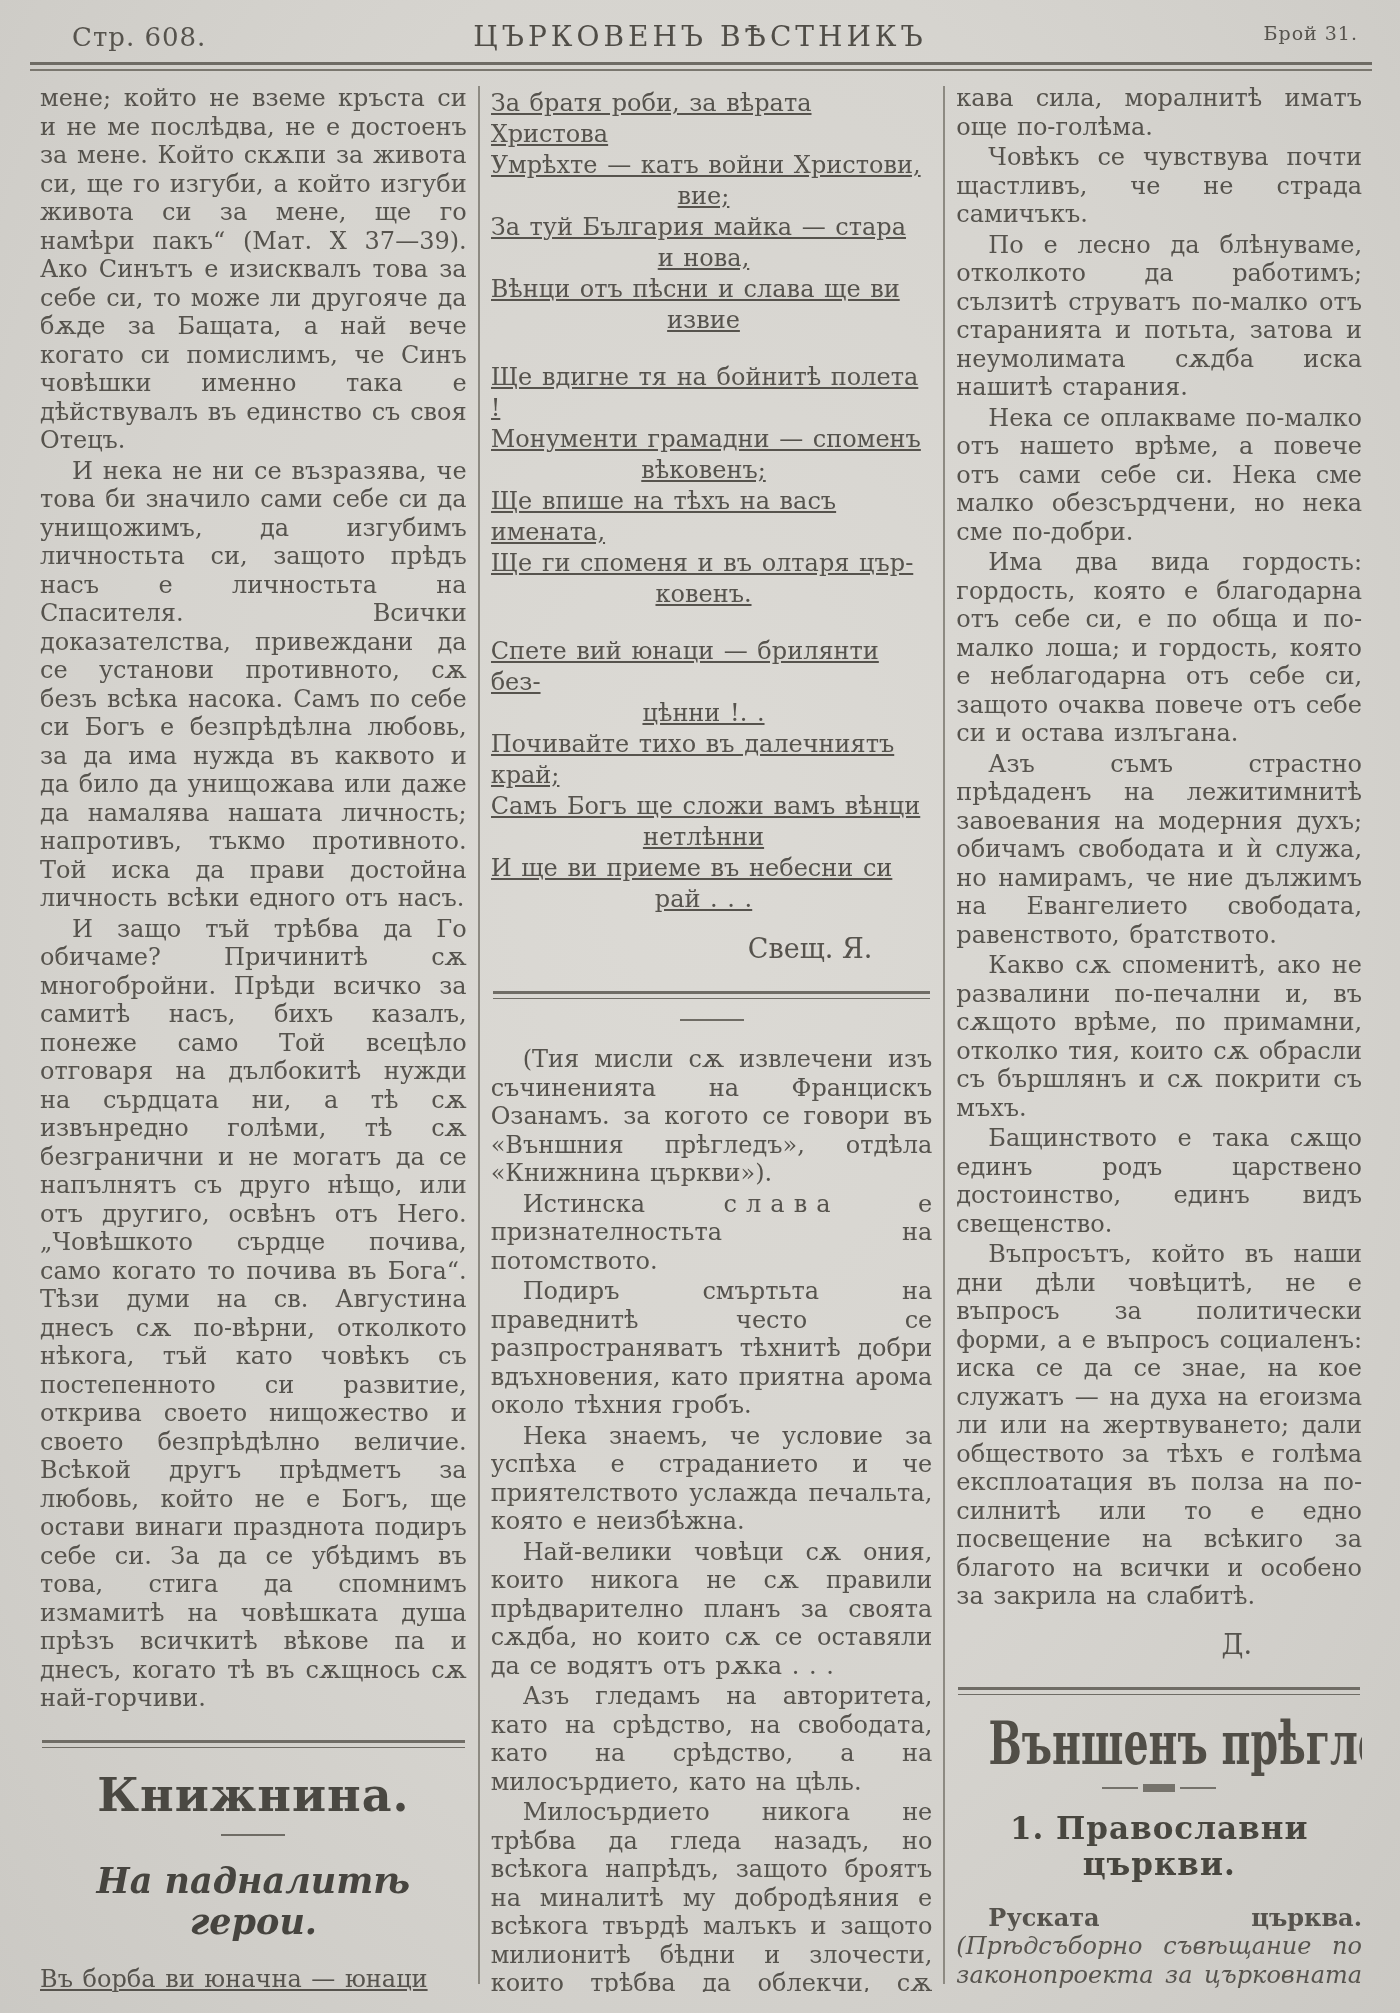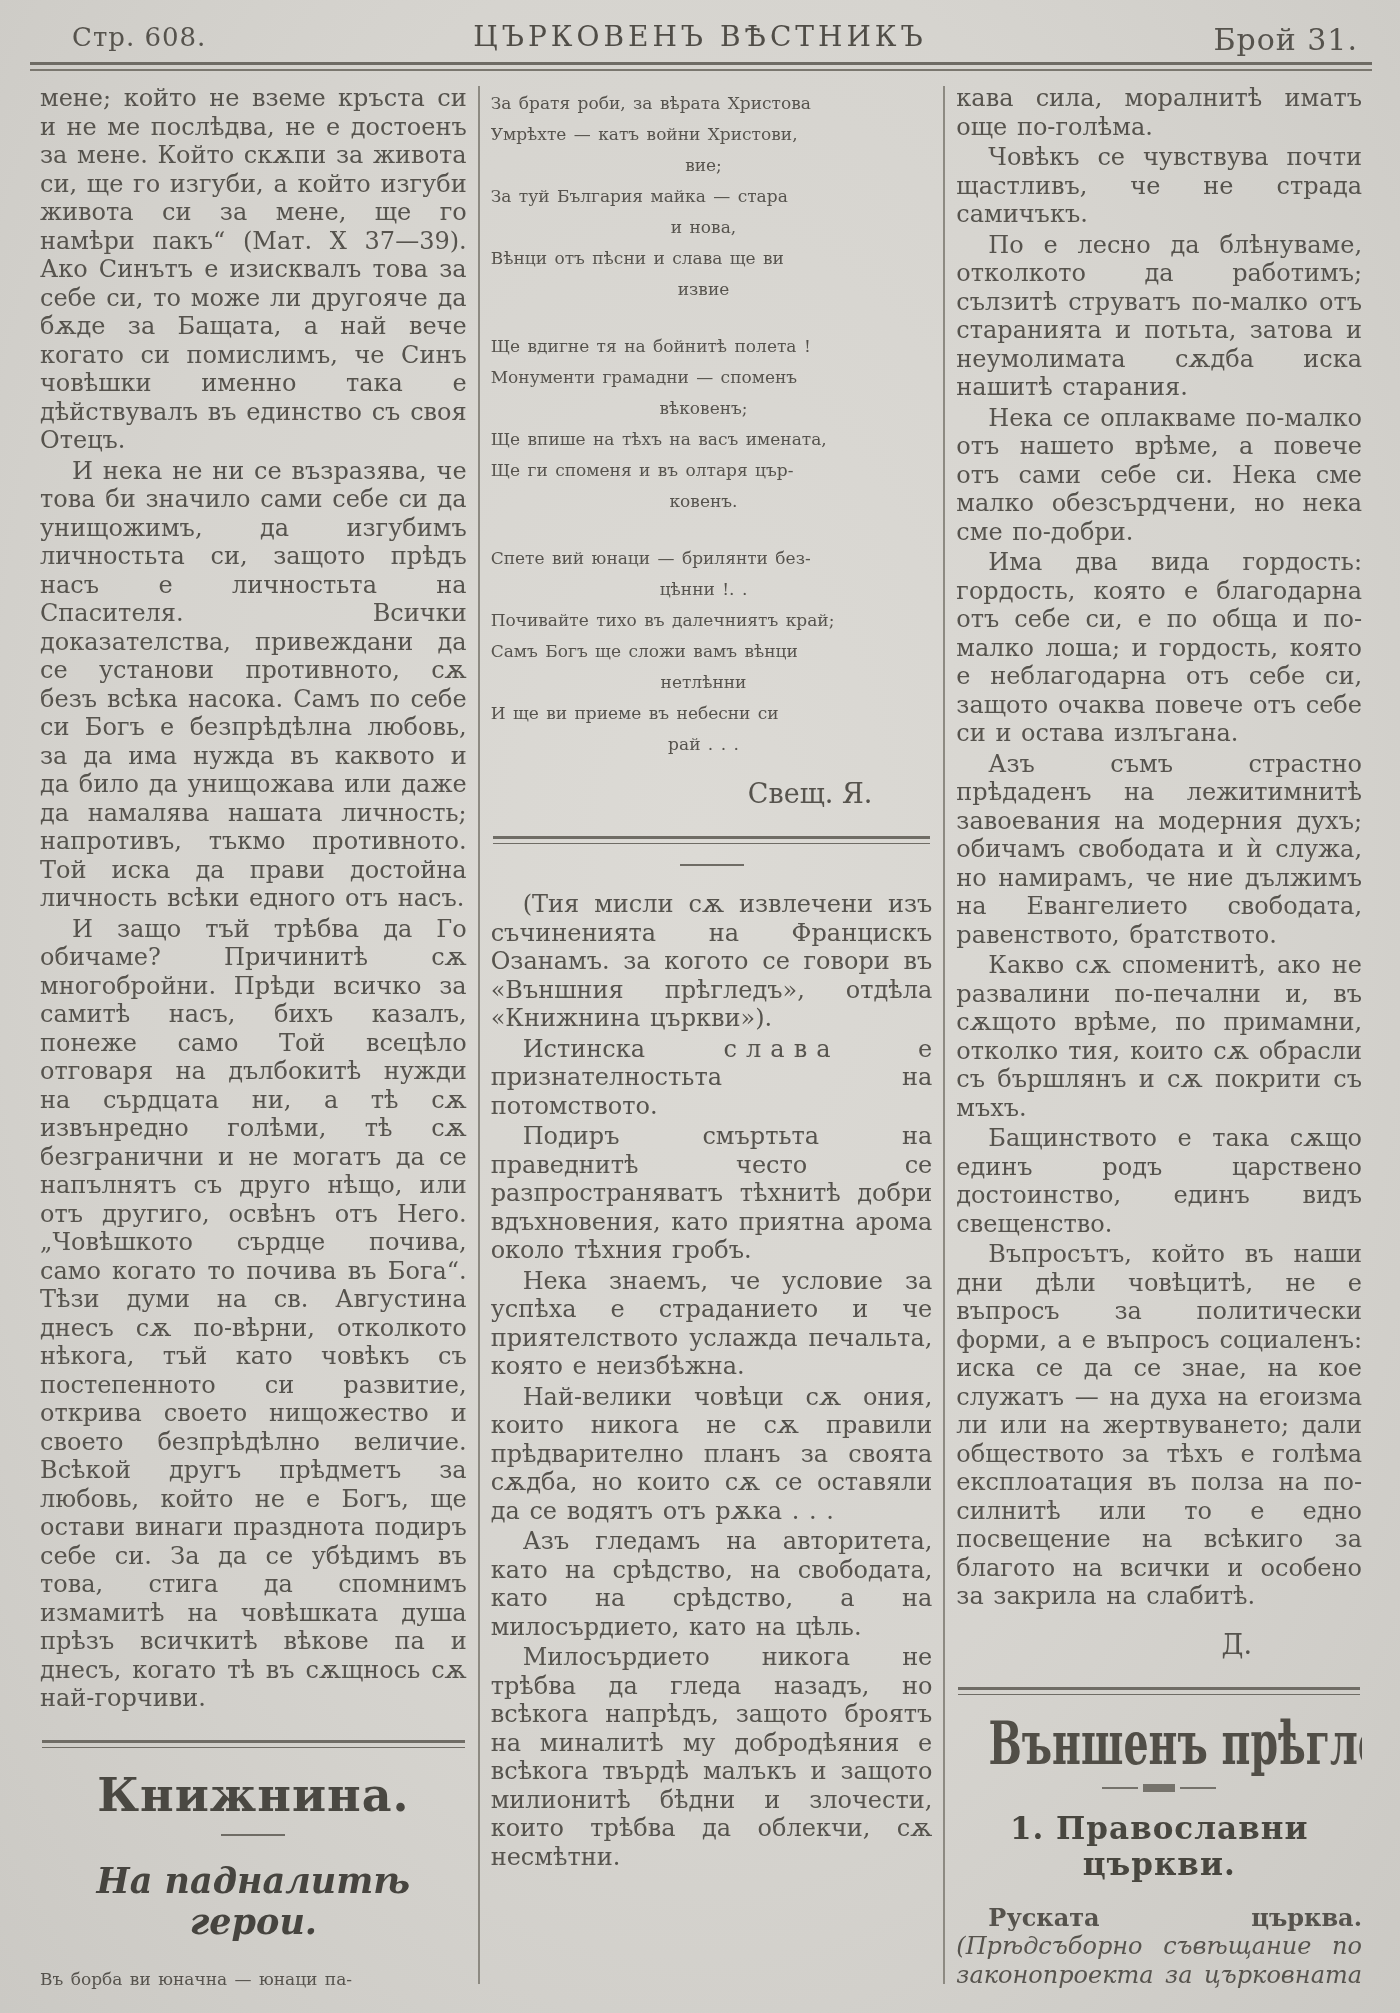--- a/index.html
+++ b/index.html
@@ -11,36 +11,36 @@
     background-image:radial-gradient(ellipse at 50% 42%, #dcdad5 0%, #d6d4cf 55%, #cbc9c4 100%);
     font-family:"DejaVu Serif", serif;
     color:#56534d;
     overflow:hidden;
     -webkit-font-smoothing:antialiased;
   }
   
   .hdr{position:absolute;top:16px;left:42px;right:42px;height:40px;}
   .hdr .pgno{position:absolute;left:30px;top:6px;font-size:26px;letter-spacing:1px;}
   .hdr .title{position:absolute;left:0;right:0;top:4px;text-align:center;font-size:28px;letter-spacing:4px;color:#504d47;}
-  .hdr .issue{position:absolute;right:0;top:6px;font-size:30px;letter-spacing:1px;}
+  .hdr .issue{position:absolute;right:0;top:6px;font-size:19px;letter-spacing:1px;}
   .hdr-rule{position:absolute;top:62px;left:30px;right:28px;height:4px;
     border-top:3px solid #6e6b64;border-bottom:2px solid #7a776f;}
   
   .cols{position:absolute;top:84px;left:40px;right:38px;bottom:0;display:flex;}
   .col{overflow:hidden;height:1908px;}
   .col.c0{width:427px;}
   .col.c1{width:442px;}
   .col.c2{width:406px;}
   .vrule{width:2px;background:#8d8a82;height:1898px;margin:2px 11px 0 11px;flex:none;}
   
   .bp{font-size:24px;line-height:28.5px;text-align:justify;margin:0 0 2px 0;text-indent:32px;word-spacing:2px;}
   .bp.noind{text-indent:0;}
   .verse{margin:4px 0 0 0;}
   .verse + .verse{margin-top:26px;}
-  .vline{font-size:17px;line-height:31px;word-spacing:2px;}
+  .vline{font-size:24px;line-height:31px;word-spacing:2px;text-decoration:underline;}
   .vline.r{text-align:center;padding-right:16px;}
   .sig{text-align:right;font-size:27px;margin:18px 0 8px 0;}
   .divider{height:4px;border-top:3px solid #6f6c65;border-bottom:1px solid #6f6c65;margin:27px 2px 20px 2px;}
   .h1{font-size:46px;font-weight:bold;text-align:center;letter-spacing:1px;margin:12px 0 12px 0;color:#4a4842;}
   .hrule{width:64px;border-top:2px solid #6f6c65;margin:0 auto 24px auto;}
   .h2i{font-size:35px;font-weight:bold;font-style:italic;text-align:center;margin:16px 0 22px 0;color:#46443f;}
   .disp{font-size:47px;font-weight:bold;text-align:center;margin:20px 0 10px 0;color:#514e47;
     transform:scale(0.84,1.28);transform-origin:50% 50%;white-space:nowrap;}
   .orn{display:flex;align-items:center;justify-content:center;margin:14px 0 18px 0;}
   .orn .l{width:36px;height:2px;background:#75726b;margin:0 5px;}

